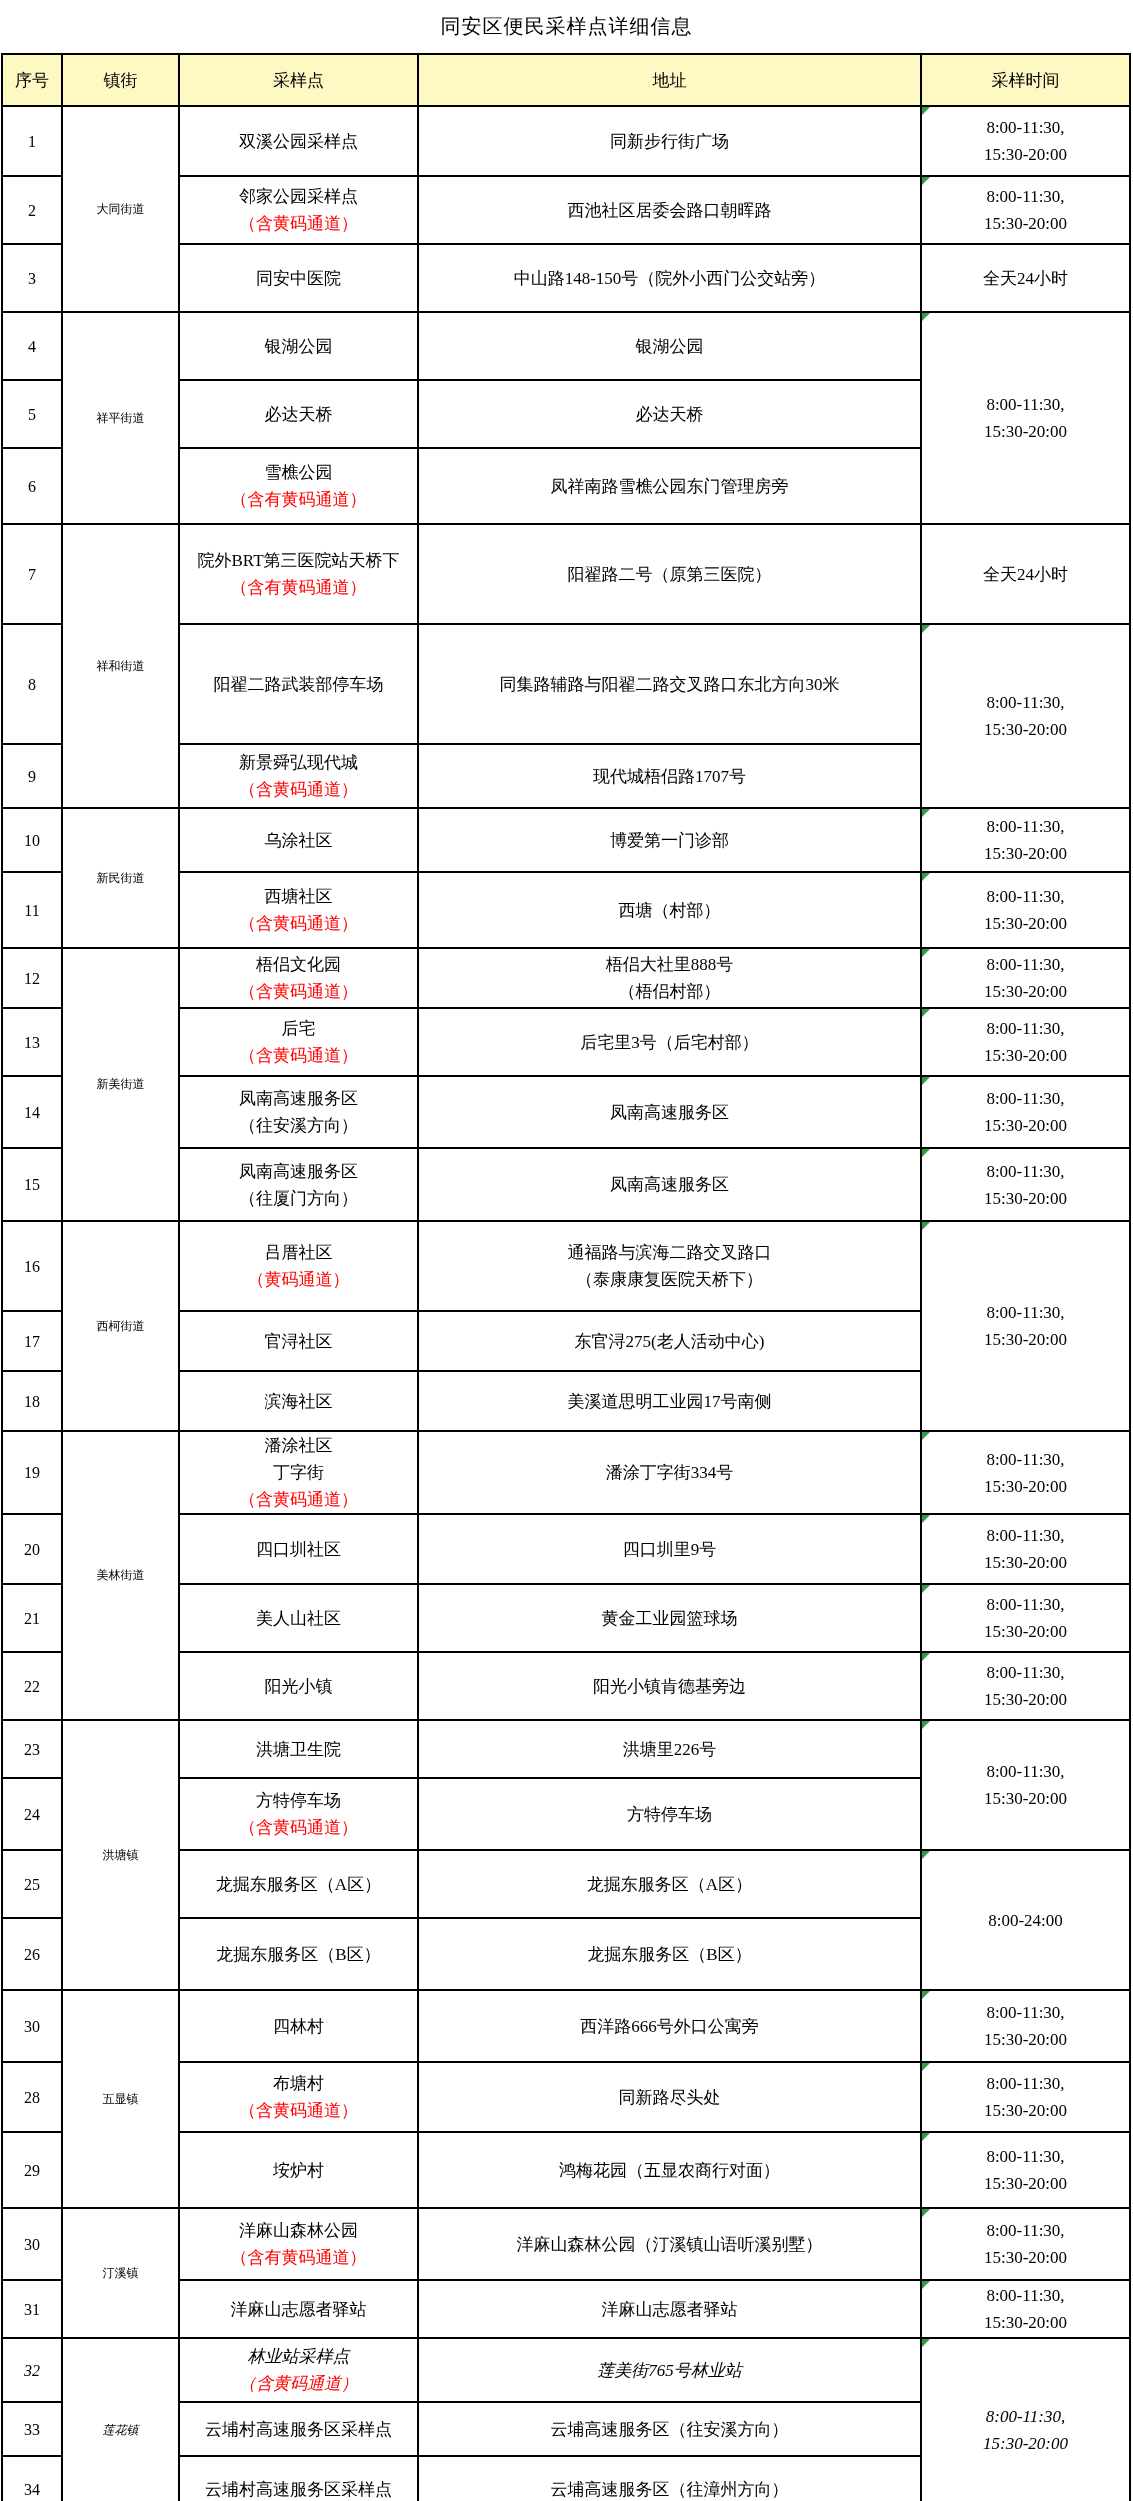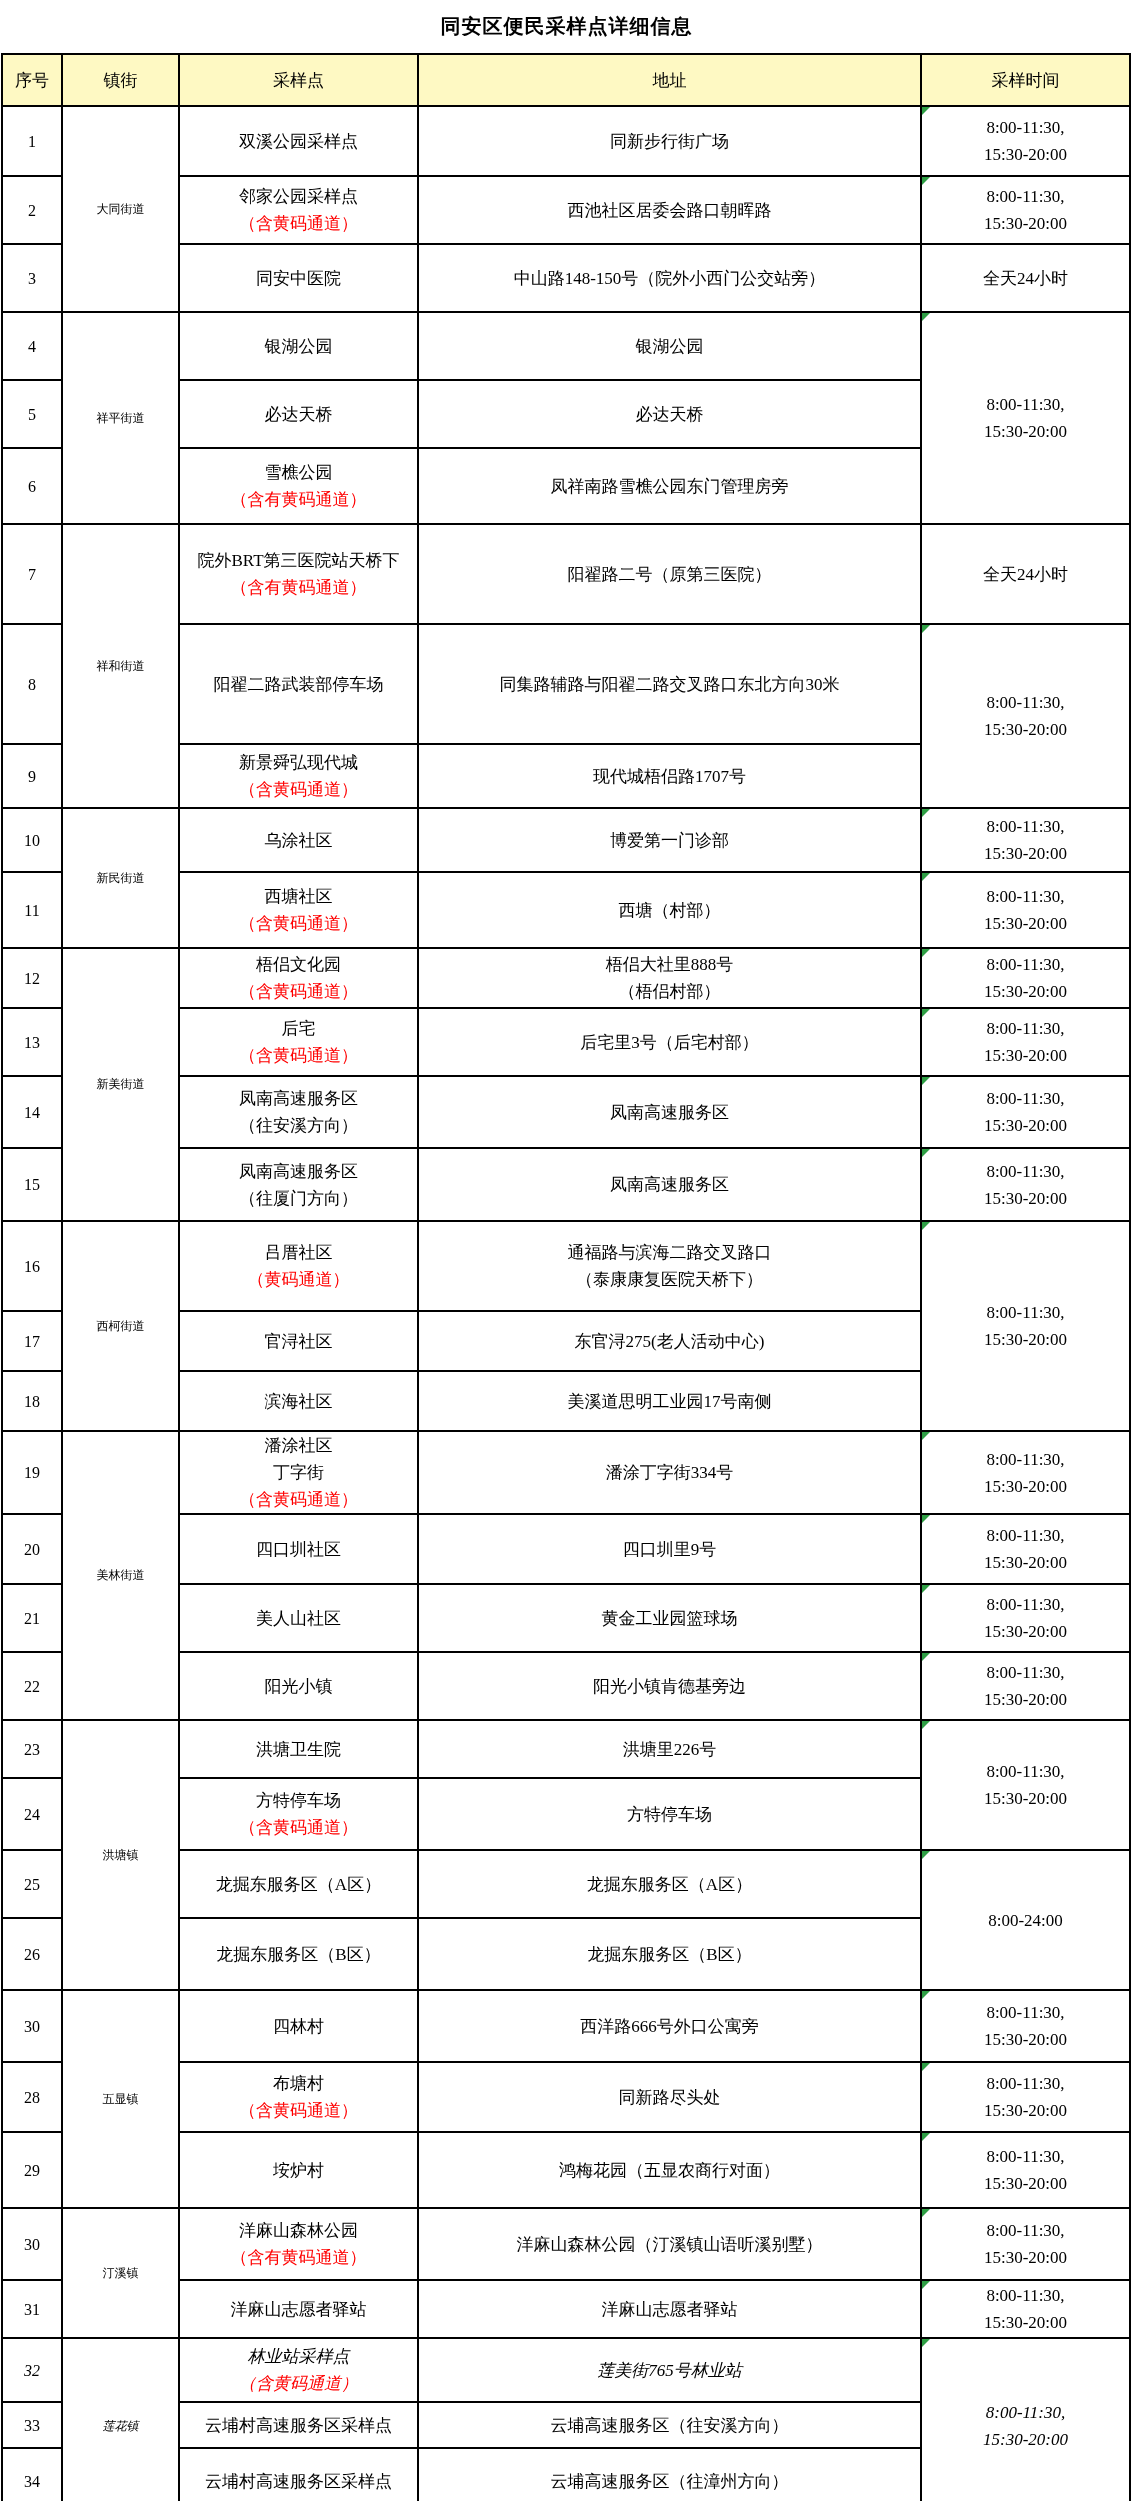--- a/index.html
+++ b/index.html
@@ -1,18 +1,18 @@
 <!DOCTYPE html>
 <html><head>
 <meta charset="utf-8">
 <style>
   html,body{margin:0;padding:0;background:#fff;}
   body{width:1133px;font-family:"Liberation Serif","DejaVu Serif",serif;color:#000;}
   .title-bar{height:53px;display:flex;align-items:center;justify-content:center;
-    font-size:20px;font-weight:bold;letter-spacing:1px;}
+    font-size:20px;font-weight:normal;letter-spacing:1px;}
   table{border-collapse:collapse;table-layout:fixed;margin:0 0 0 1px;}
   col.c0{width:60px;} col.c1{width:117px;} col.c2{width:239px;}
   col.c3{width:503px;} col.c4{width:209px;}
   th,td{border:2px solid #000;text-align:center;vertical-align:middle;
     padding:0;overflow:hidden;}
   thead th{background:#fef9c3;height:50px;font-size:17px;font-weight:normal;}
   td{font-size:17px;line-height:27px;}
   td.c-no{font-size:16px;}
   td.c-town{font-size:12px;border-radius:26px;}
   td.c-time{position:relative;}
@@ -473,21 +473,21 @@
         </td>
         <td class="c-addr">
           <div>莲美街765号林业站</div>
         </td>
         <td class="c-time" rowspan="3">
           <span class="tri"></span>
           <div>8:00-11:30,</div>
           <div>15:30-20:00</div>
         </td>
       </tr>
-      <tr style="height: 46px;">
+      <tr style="height: 54px;">
         <td class="c-no">33</td>
         <td class="c-site">
           <div>云埔村高速服务区采样点</div>
         </td>
         <td class="c-addr">
           <div>云埔高速服务区（往安溪方向）</div>
         </td>
       </tr>
       <tr style="height: 66px;">
         <td class="c-no">34</td>

